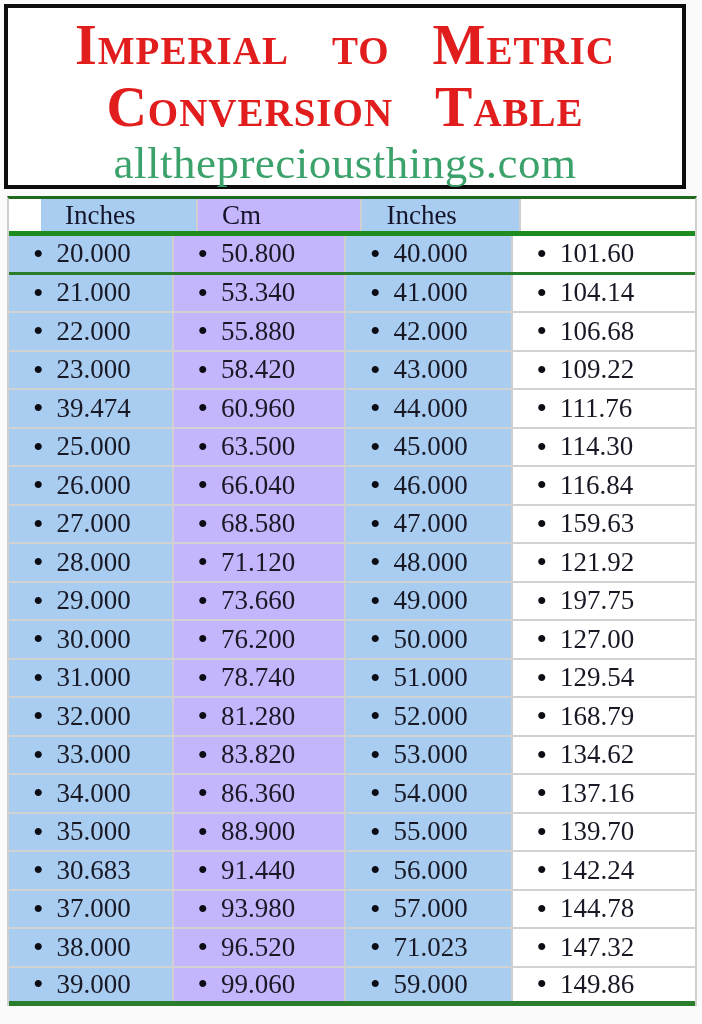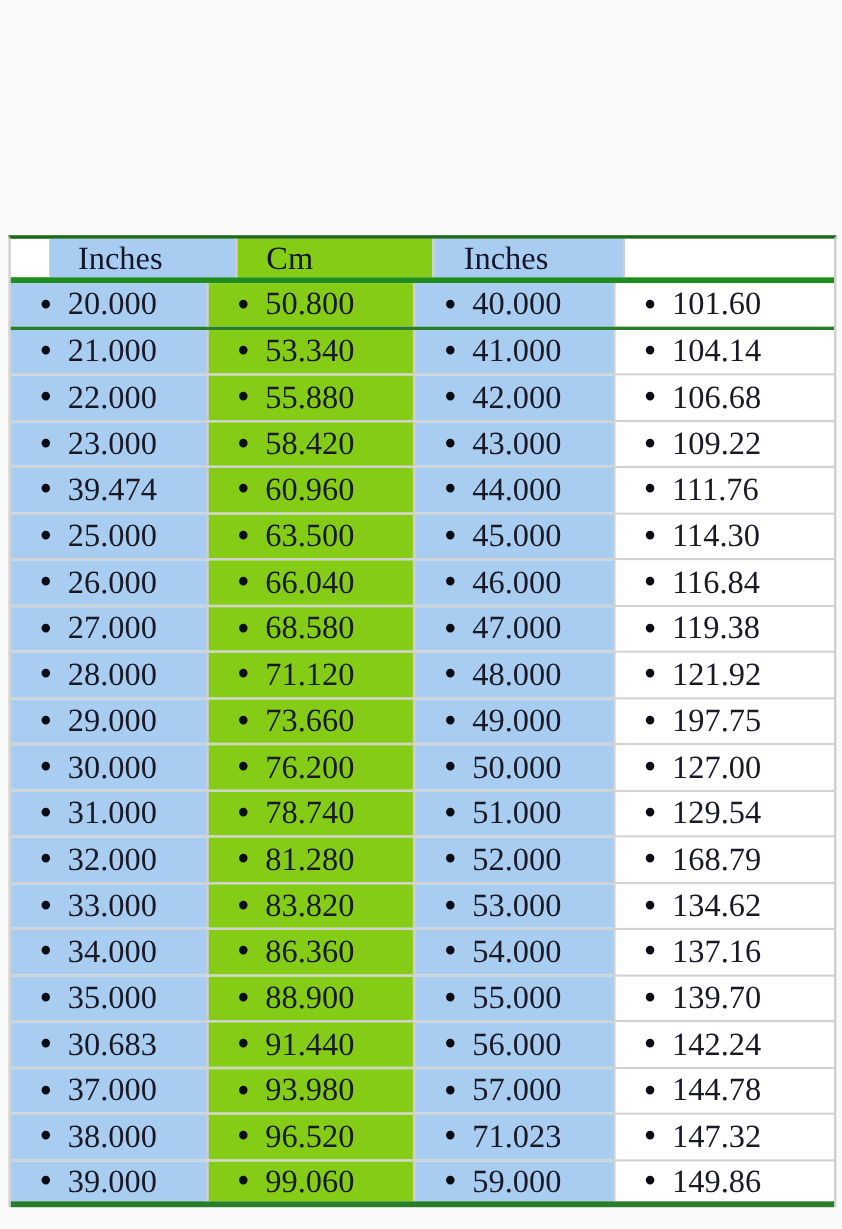--- a/index.html
+++ b/index.html
@@ -66,37 +66,42 @@
     height: 100%;
     display: flex;
     align-items: center;
     font-size: 27px;
     color: #191926;
     padding-left: 24px;
     border-right: 2px solid #cfcfcf;
   }
   .cell:last-child { border-right: none; }
   .c1 { width: 165px; background: #a9cdf1; }
-  .c2 { width: 173px; background: #84cc16; }
+  .c2 { width: 173px; background: #c4b5fd; }
   .c3 { width: 167px; background: #a9cdf1; }
   .c4 { width: 183px; background: #ffffff; }
 
   .bullet {
     font-size: 30px;
     line-height: 1;
     margin-right: 13px;
     color: #0c0c14;
   }
   .header-row .cell { font-size: 27px; color: #14142a; }
 </style>
 </head>
 <body>
 
 <div class="page">
 
+  <div class="header-box">
+    <div class="title-line">Imperial to Metric</div>
+    <div class="title-line">Conversion Table</div>
+    <div class="website">allthepreciousthings.com</div>
+  </div>
 
   <div class="conv-table">
     <div class="t-row header-row">
       <div class="cell c1">Inches</div>
       <div class="cell c2">Cm</div>
       <div class="cell c3">Inches</div>
       <div class="cell c4"></div>
     </div>
     <div id="table-body">
         <div class="t-row green-sep">
@@ -233,21 +238,21 @@
           <div class="cell c2">
             <span class="bullet">•</span>
             <span>68.580</span>
           </div>
           <div class="cell c3">
             <span class="bullet">•</span>
             <span>47.000</span>
           </div>
           <div class="cell c4">
             <span class="bullet">•</span>
-            <span>119.38</span>
+            <span>159.63</span>
           </div>
         </div>
         <div class="t-row gray-sep">
           <div class="cell c1">
             <span class="bullet">•</span>
             <span>28.000</span>
           </div>
           <div class="cell c2">
             <span class="bullet">•</span>
             <span>71.120</span>

